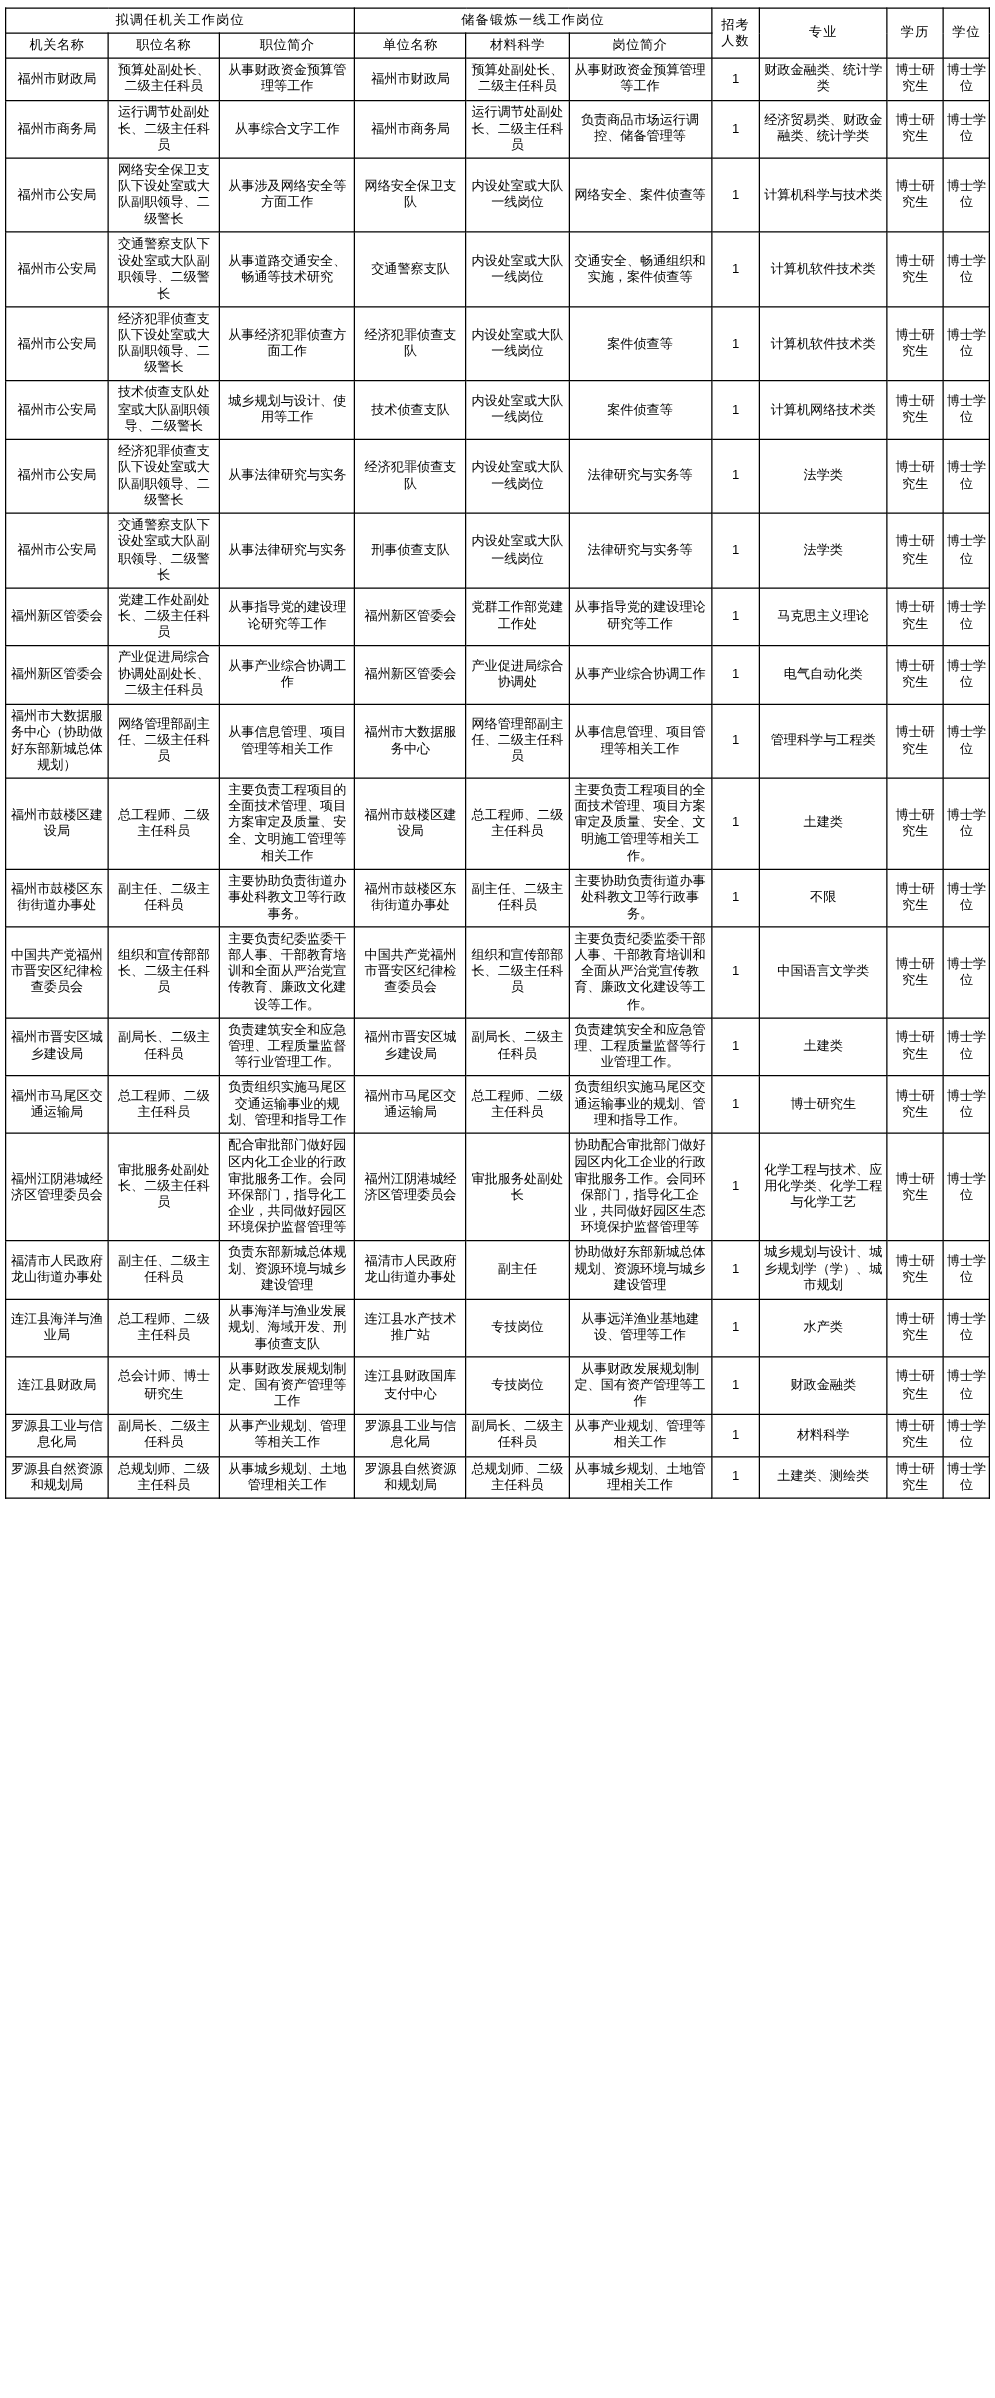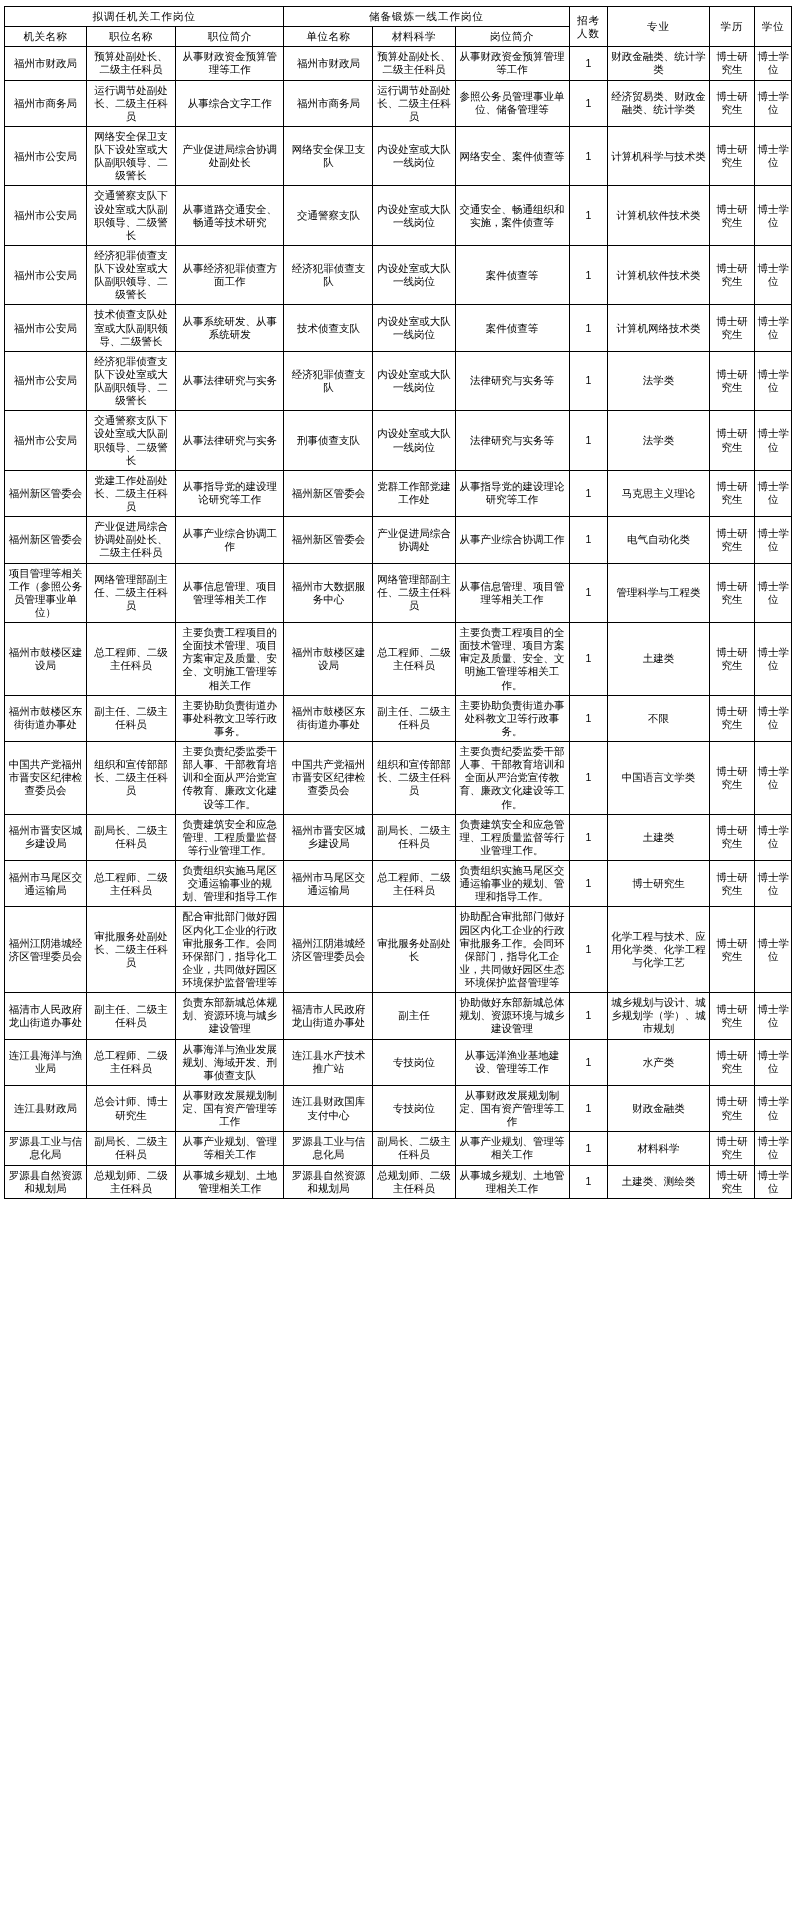--- a/index.html
+++ b/index.html
@@ -109,30 +109,30 @@
           <td>财政金融类、统计学类</td>
           <td>博士研究生</td>
           <td>博士学位</td>
         </tr>
         <tr>
           <td class="cell-left">福州市商务局</td>
           <td class="cell-left">运行调节处副处长、二级主任科员</td>
           <td class="cell-left">从事综合文字工作</td>
           <td class="cell-left">福州市商务局</td>
           <td class="cell-left">运行调节处副处长、二级主任科员</td>
-          <td class="cell-left">参照公务员管理事业单位、储备管理等</td>
+          <td class="cell-left">负责商品市场运行调控、储备管理等</td>
           <td>1</td>
           <td>经济贸易类、财政金融类、统计学类</td>
           <td>博士研究生</td>
           <td>博士学位</td>
         </tr>
         <tr>
           <td class="cell-left">福州市公安局</td>
           <td class="cell-left">网络安全保卫支队下设处室或大队副职领导、二级警长</td>
-          <td class="cell-left">产业促进局综合协调处副处长</td>
+          <td class="cell-left">从事涉及网络安全等方面工作</td>
           <td class="cell-left">网络安全保卫支队</td>
           <td class="cell-left">内设处室或大队一线岗位</td>
           <td class="cell-left">网络安全、案件侦查等</td>
           <td>1</td>
           <td>计算机科学与技术类</td>
           <td>博士研究生</td>
           <td>博士学位</td>
         </tr>
         <tr>
           <td class="cell-left">福州市公安局</td>
@@ -154,21 +154,21 @@
           <td class="cell-left">内设处室或大队一线岗位</td>
           <td class="cell-left">案件侦查等</td>
           <td>1</td>
           <td>计算机软件技术类</td>
           <td>博士研究生</td>
           <td>博士学位</td>
         </tr>
         <tr>
           <td class="cell-left">福州市公安局</td>
           <td class="cell-left">技术侦查支队处室或大队副职领导、二级警长</td>
-          <td class="cell-left">从事系统研发、从事系统研发</td>
+          <td class="cell-left">城乡规划与设计、使用等工作</td>
           <td class="cell-left">技术侦查支队</td>
           <td class="cell-left">内设处室或大队一线岗位</td>
           <td class="cell-left">案件侦查等</td>
           <td>1</td>
           <td>计算机网络技术类</td>
           <td>博士研究生</td>
           <td>博士学位</td>
         </tr>
         <tr>
           <td class="cell-left">福州市公安局</td>
@@ -212,21 +212,21 @@
           <td class="cell-left">从事产业综合协调工作</td>
           <td class="cell-left">福州新区管委会</td>
           <td class="cell-left">产业促进局综合协调处</td>
           <td class="cell-left">从事产业综合协调工作</td>
           <td>1</td>
           <td>电气自动化类</td>
           <td>博士研究生</td>
           <td>博士学位</td>
         </tr>
         <tr>
-          <td class="cell-left">项目管理等相关工作（参照公务员管理事业单位）</td>
+          <td class="cell-left">福州市大数据服务中心（协助做好东部新城总体规划）</td>
           <td class="cell-left">网络管理部副主任、二级主任科员</td>
           <td class="cell-left">从事信息管理、项目管理等相关工作</td>
           <td class="cell-left">福州市大数据服务中心</td>
           <td class="cell-left">网络管理部副主任、二级主任科员</td>
           <td class="cell-left">从事信息管理、项目管理等相关工作</td>
           <td>1</td>
           <td>管理科学与工程类</td>
           <td>博士研究生</td>
           <td>博士学位</td>
         </tr>

